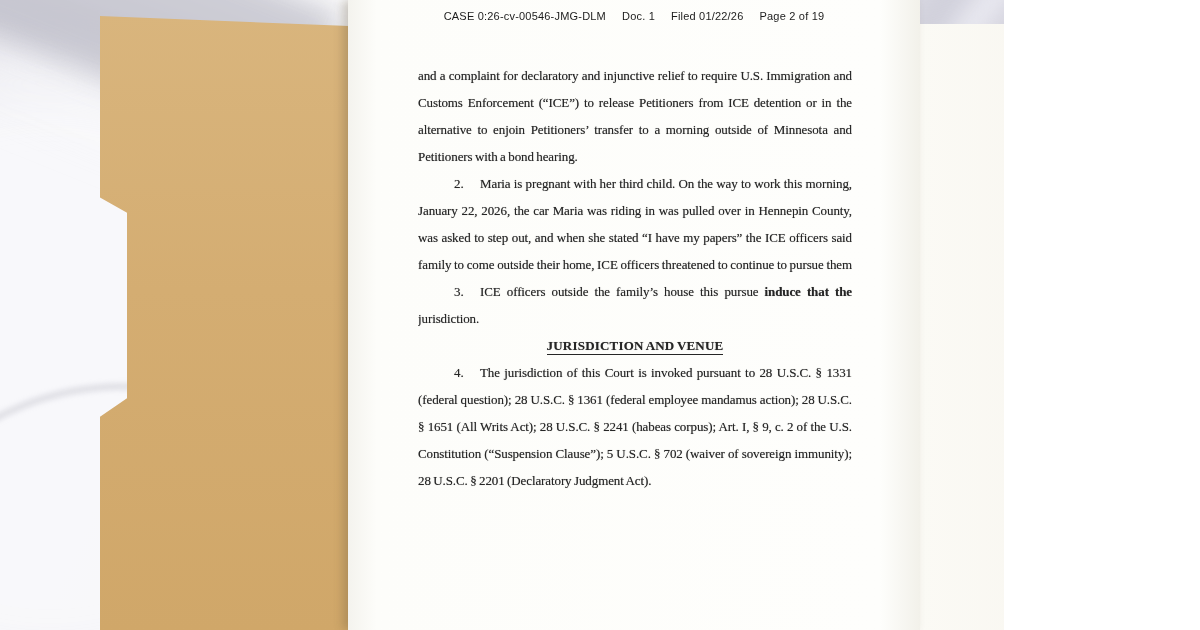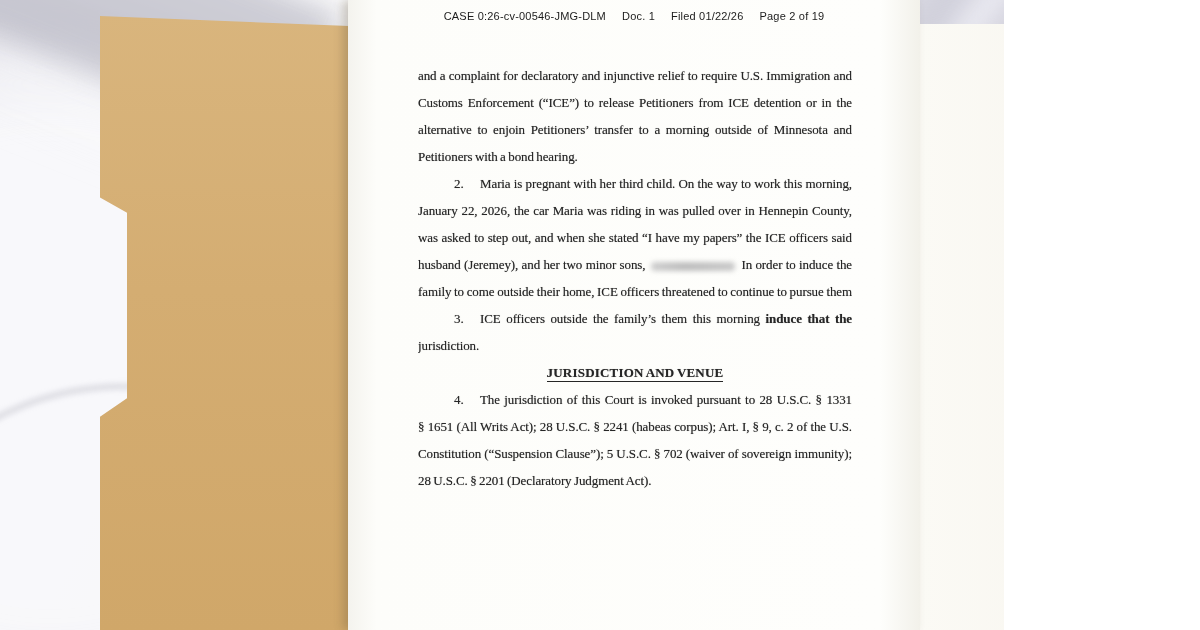--- a/index.html
+++ b/index.html
@@ -132,25 +132,25 @@
       <span>Page 2 of 19</span>
     </div>
     <div class="doc-body">
         <div class="line"><span>and a complaint for declaratory and injunctive relief to require U.S. Immigration and</span></div>
         <div class="line"><span>Customs Enforcement (“ICE”) to release Petitioners from ICE detention or in the</span></div>
         <div class="line"><span>alternative to enjoin Petitioners’ transfer to a morning outside of Minnesota and provide</span></div>
         <div class="line last"><span>Petitioners with a bond hearing.</span></div>
         <div class="line"><span class="num">2.</span><span>Maria is pregnant with her third child.  On the way to work this morning,</span></div>
         <div class="line"><span>January 22, 2026, the car Maria was riding in was pulled over in Hennepin County, she</span></div>
         <div class="line"><span>was asked to step out, and when she stated “I have my papers” the ICE officers said they</span></div>
-        <div class="line"><span>husband (Jeremey), and her two minor sons,</span><span class="redaction"></span><span>In order to induce the</span></div>
         <div class="line"><span>family to come outside their home, ICE officers threatened to continue to pursue them</span></div>
-        <div class="line"><span class="num">3.</span><span>ICE officers outside the family’s them this morning </span><span class="bold">induce that the family</span></div>
+        <div class="line"><span class="num">3.</span><span>ICE officers outside the family’s house this pursue </span><span class="bold">induce that the family</span></div>
         <div class="line last"><span>jurisdiction.</span></div>
         <div class="line heading-line"><span class="heading-text">JURISDICTION AND VENUE</span></div>
         <div class="line"><span class="num">4.</span><span>The jurisdiction of this Court is invoked pursuant to 28 U.S.C. § 1331</span></div>
+        <div class="line"><span>(federal question); 28 U.S.C. § 1361 (federal employee mandamus action); 28 U.S.C.</span></div>
         <div class="line"><span>§ 1651 (All Writs Act); 28 U.S.C. § 2241 (habeas corpus); Art. I, § 9, c. 2 of the U.S.</span></div>
         <div class="line"><span>Constitution (“Suspension Clause”); 5 U.S.C. § 702 (waiver of sovereign immunity); and</span></div>
         <div class="line last"><span>28 U.S.C. § 2201 (Declaratory Judgment Act).</span></div>
       </div>
   </div>
 
 </div>
 
 </body></html>

